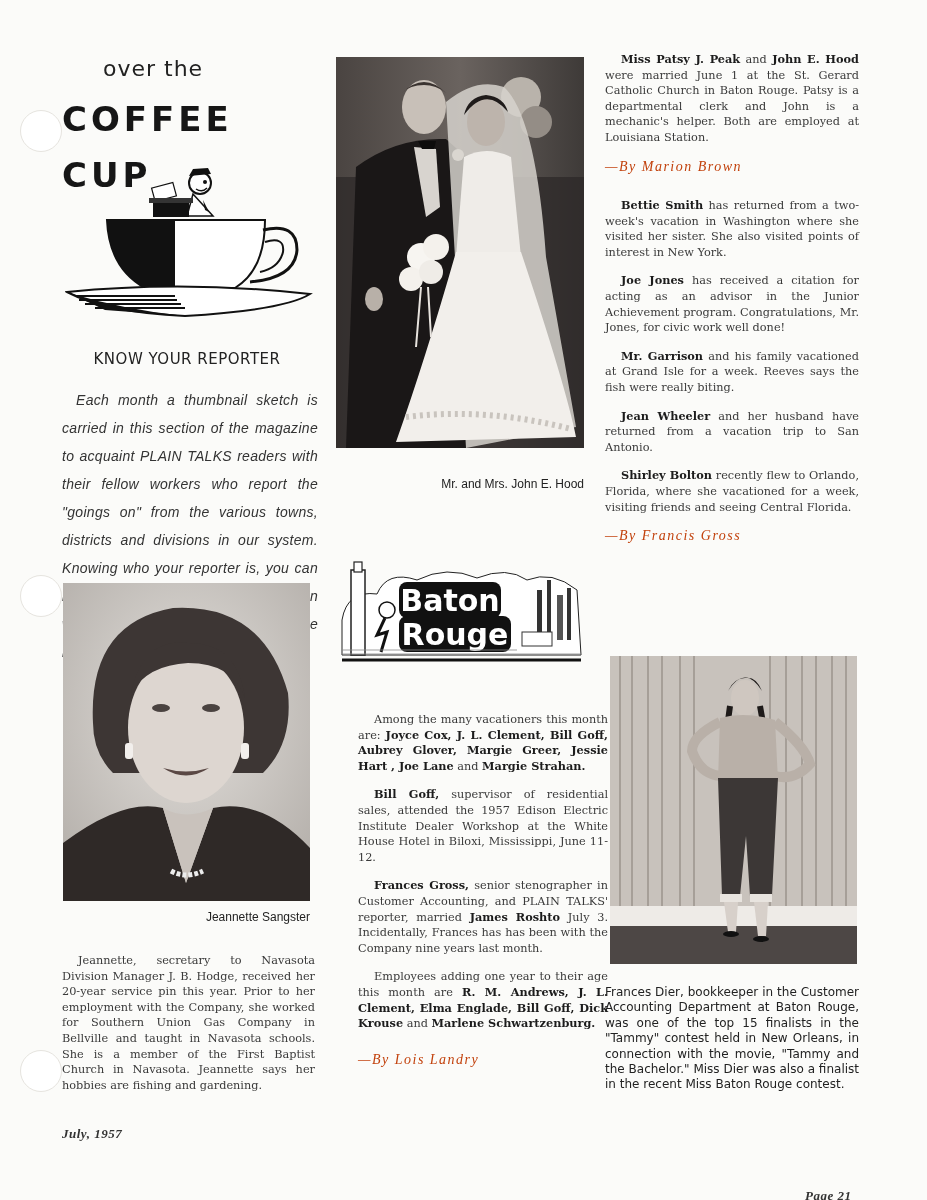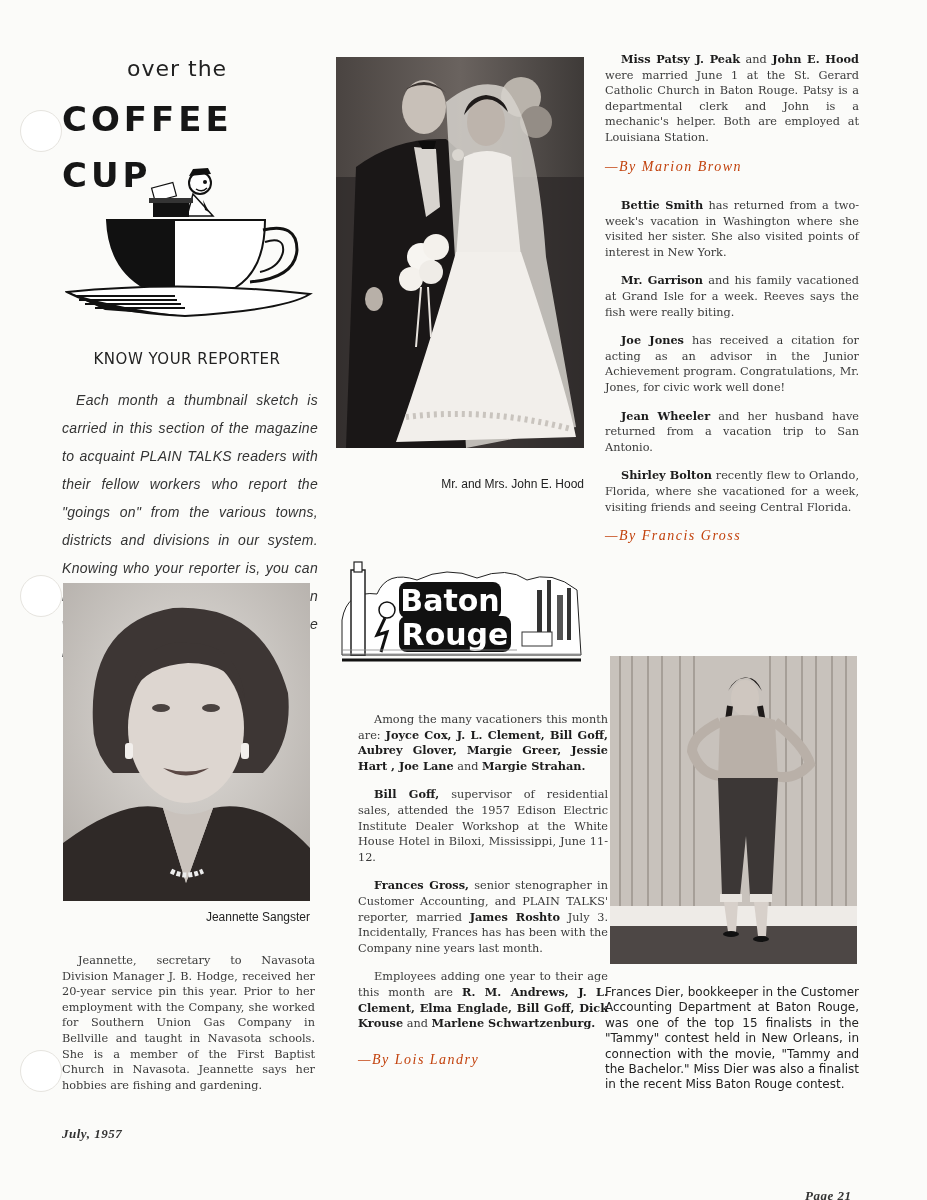--- a/index.html
+++ b/index.html
@@ -7,21 +7,21 @@
     width: 927px; height: 1200px; position: relative; overflow: hidden;
     background: #fbfbf9;
     font-family: "DejaVu Serif", serif;
     color: #2a2a2a;
   }
   .punch { position: absolute; width: 40px; height: 40px; border-radius: 50%;
     border: 1px solid #e6e4df; background: #ffffff; left: 20px; }
 
   
   .over-the { position: absolute; left: 103px; top: 56px; font-family: "DejaVu Sans", sans-serif;
-    font-size: 22px; letter-spacing: 1px; color: #222; margin-left: 24px; }
+    font-size: 22px; letter-spacing: 1px; color: #222; }
   .coffee { position: absolute; left: 62px; top: 99px; font-family: "DejaVu Sans", sans-serif;
     font-weight: bold; font-size: 34px; letter-spacing: 4px; color: #161616; }
   .cup-word { position: absolute; left: 62px; top: 155px; font-family: "DejaVu Sans", sans-serif;
     font-weight: bold; font-size: 34px; letter-spacing: 4px; color: #161616; }
   .cup-art { position: absolute; left: 65px; top: 160px; width: 250px; height: 160px; }
 
   .kyr-title { position: absolute; left: 62px; top: 350px; width: 250px; text-align: center;
     font-family: "DejaVu Sans", sans-serif; font-size: 15px; letter-spacing: 0.5px; color: #222; }
   .intro { position: absolute; left: 62px; top: 386px; width: 256px;
     font-family: Liberation Sans, sans-serif; font-style: italic; font-size: 14px;
@@ -205,22 +205,22 @@
   <div class="byline" style="margin-top:20px">—By Lois Landry</div>
 </div>
 
 <div class="right-top body-text">
   <p><b>Miss Patsy J. Peak</b><span> and </span><b>John E. Hood</b><span> were married June 1 at the St. Gerard Catholic Church in Baton Rouge. Patsy is a departmental clerk and John is a mechanic's helper. Both are employed at Louisiana Station.</span></p>
   <div class="byline">—By Marion Brown</div>
 </div>
 
 <div class="right-bottom body-text">
   <p><b>Bettie Smith</b><span> has returned from a two-week's vacation in Washington where she visited her sister. She also visited points of interest in New York.</span></p>
+  <p><b>Joe Jones</b><span> has received a citation for acting as an advisor in the Junior Achievement program. Congratulations, Mr. Jones, for civic work well done!</span></p>
   <p><b>Mr. Garrison</b><span> and his family vacationed at Grand Isle for a week. Reeves says the fish were really biting.</span></p>
-  <p><b>Joe Jones</b><span> has received a citation for acting as an advisor in the Junior Achievement program. Congratulations, Mr. Jones, for civic work well done!</span></p>
   <p><b>Jean Wheeler</b><span> and her husband have returned from a vacation trip to San Antonio.</span></p>
   <p><b>Shirley Bolton</b><span> recently flew to Orlando, Florida, where she vacationed for a week, visiting friends and seeing Central Florida.</span></p>
   <div class="byline">—By Francis Gross</div>
 </div>
 
 <div class="photo dier">
   <svg viewBox="0 0 247 308" preserveAspectRatio="none">
     <rect width="247" height="308" fill="#c8c2bc"></rect>
     <g stroke="#9e9790" stroke-width="2" opacity="0.8">
       <line x1="10" y1="0" x2="10" y2="250"></line>

